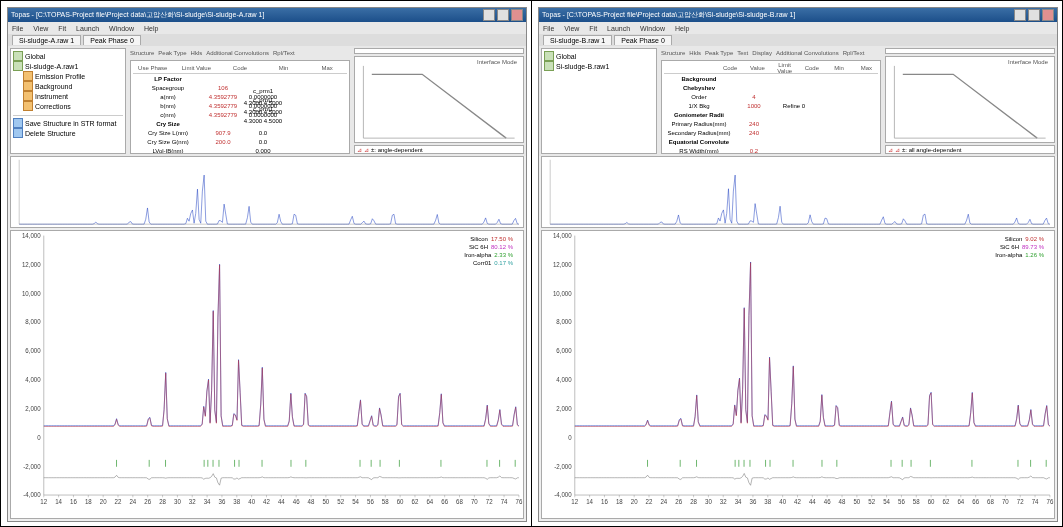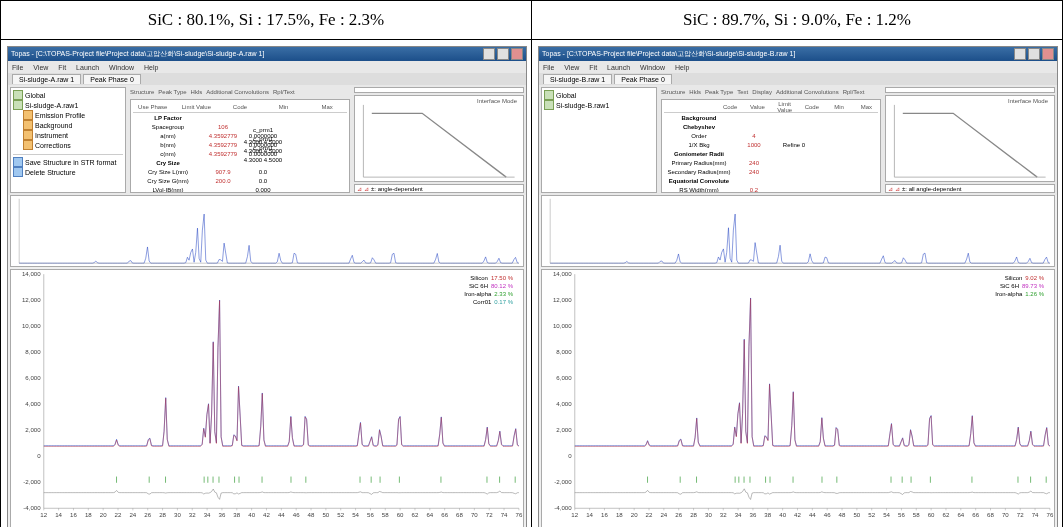--- a/index.html
+++ b/index.html
@@ -206,24 +206,20 @@
     font-size: 6px;
     text-align: right;
   }
   .legend .row { display: flex; align-items: center; justify-content: flex-end; gap: 3px; height: 8px; }
 </style>
 </head>
 <body>
 
 <table class="outer-table">
   <tbody>
-      <tr class="header-row">
-    <td>SiC : 80.1%, Si : 17.5%, Fe : 2.3%</td>
-    <td>SiC : 89.7%, Si : 9.0%, Fe : 1.2%</td>
-  </tr>
   <tr class="screenshot-row">
     <td>
           <div id="app-a" class="app-window">
             <div class="titlebar">
               <span>Topas - [C:\TOPAS-Project file\Project data\고압산화\Si-sludge\Si-sludge-A.raw 1]</span>
               <span class="win-btns">
                 <span class="btn"></span>
                 <span class="btn"></span>
                 <span class="btn" style="background:#e09090"></span>
               </span>

